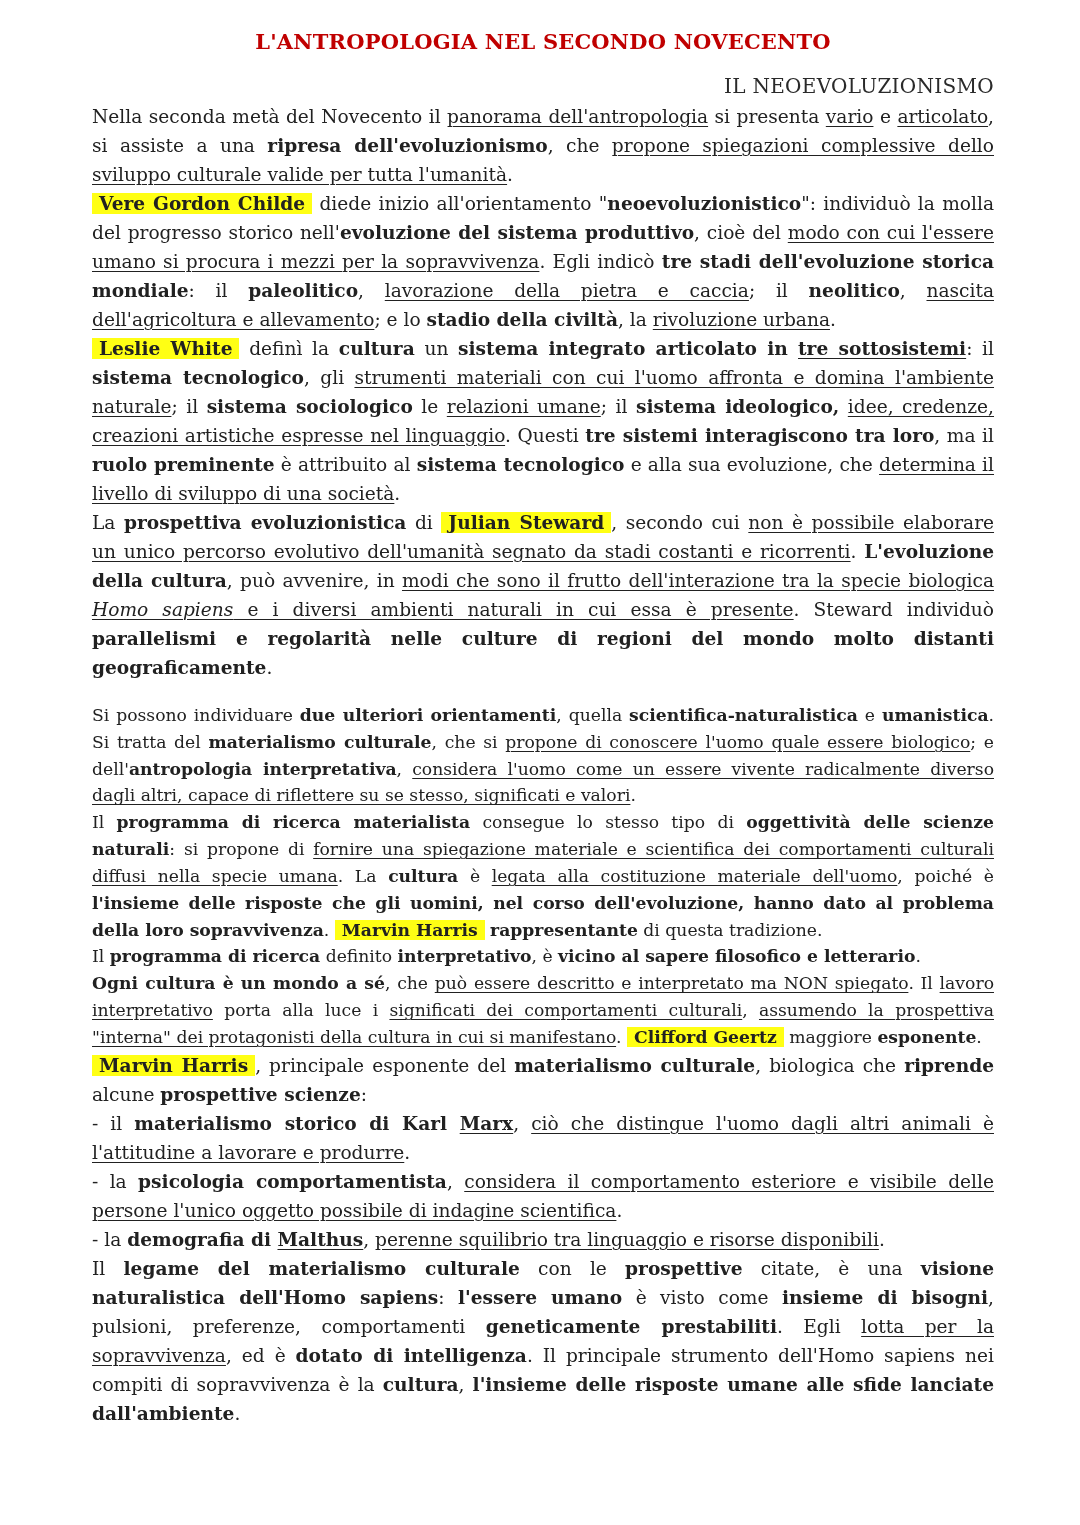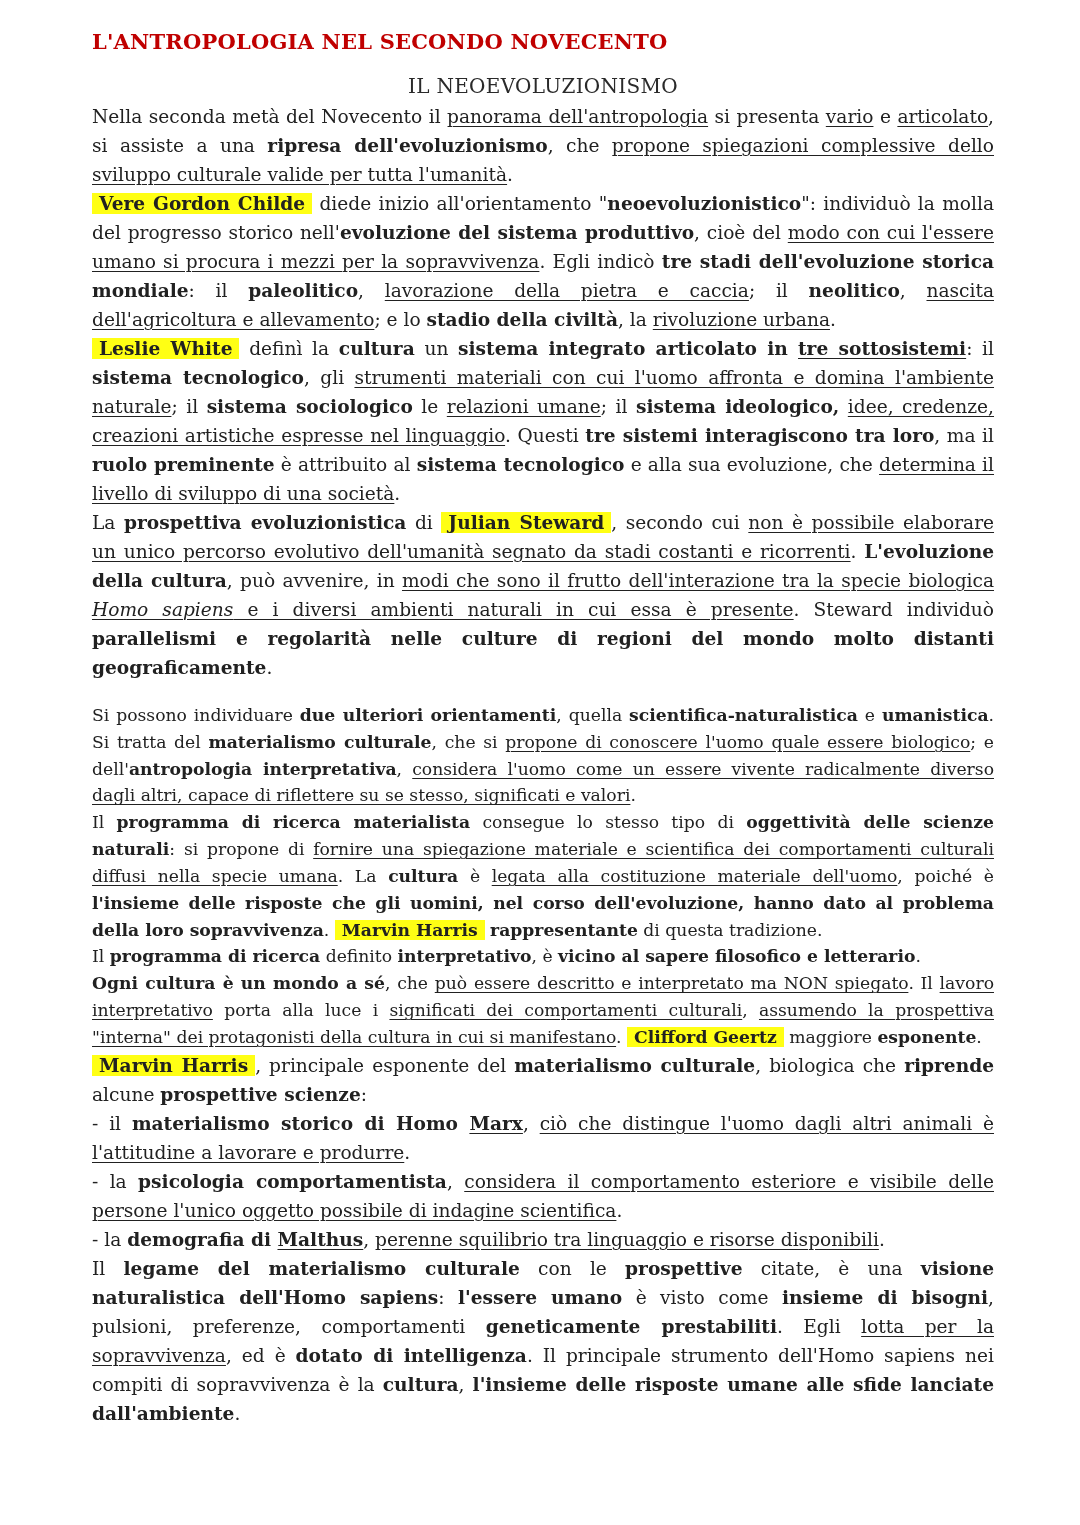--- a/index.html
+++ b/index.html
@@ -18,29 +18,29 @@
     font-size:18.6px;
     line-height:1.56;
     color:var(--text);
     text-align:justify;
     background:#ffffff;
   }
   .doc-title{
     margin:0 0 12px 0;
     font-size:21px;
     font-weight:bold;
-    text-align:left;
+    text-align:center;
     color:var(--title);
     letter-spacing:.2px;
   }
   .section-heading{
     margin:0;
     font-size:20px;
     font-weight:400;
-    text-align:center;
+    text-align:right;
     color:#2a2a2a;
     letter-spacing:.3px;
   }
   .sec2 .section-heading{margin-top:24px;}
   p.para{margin:0;}
   p.para.gap{margin-top:20px;}
   p.para.small{font-size:17.2px;}
   .b{font-weight:bold;}
   .u{text-decoration:underline;text-underline-offset:3px;text-decoration-thickness:1px;}
   .i{font-style:italic;}
@@ -63,20 +63,20 @@
         <p class="para small gap"><span>Si possono individuare </span><span class="b">due ulteriori orientamenti</span><span>, quella </span><span class="b">scientifica-naturalistica</span><span> e </span><span class="b">umanistica</span><span>. Si tratta del </span><span class="b">materialismo culturale</span><span>, che si </span><span class="u">propone di conoscere l'uomo quale essere biologico</span><span>; e dell'</span><span class="b">antropologia interpretativa</span><span>, </span><span class="u">considera l'uomo come un essere vivente radicalmente diverso dagli altri, capace di riflettere su se stesso, significati e valori</span><span>.</span></p>
         <p class="para small"><span>Il </span><span class="b">programma di ricerca materialista</span><span> consegue lo stesso tipo di </span><span class="b">oggettività delle scienze naturali</span><span>: si propone di </span><span class="u">fornire una spiegazione materiale e scientifica dei comportamenti culturali diffusi nella specie umana</span><span>. La </span><span class="b">cultura</span><span> è </span><span class="u">legata alla costituzione materiale dell'uomo</span><span>, poiché è </span><span class="b">l'insieme delle risposte che gli uomini, nel corso dell'evoluzione, hanno dato al problema della loro sopravvivenza</span><span>. </span><span class="b hl">Marvin Harris</span><span> </span><span class="b">rappresentante</span><span> di questa tradizione.</span></p>
         <p class="para small"><span>Il </span><span class="b">programma di ricerca</span><span> definito </span><span class="b">interpretativo</span><span>, è </span><span class="b">vicino al sapere filosofico e letterario</span><span>.</span></p>
         <p class="para small"><span class="b">Ogni cultura è un mondo a sé</span><span>, che </span><span class="u">può essere descritto e interpretato ma NON spiegato</span><span>. Il </span><span class="u">lavoro interpretativo</span><span> porta alla luce i </span><span class="u">significati dei comportamenti culturali</span><span>, </span><span class="u">assumendo la prospettiva "interna" dei protagonisti della cultura in cui si manifestano</span><span>. </span><span class="b hl">Clifford Geertz</span><span> maggiore </span><span class="b">esponente</span><span>.</span></p>
       </div>
   </section>
 
   <section class="sec2">
     <div class="section-body">
         <p class="para"><span class="b hl">Marvin Harris</span><span>, principale esponente del </span><span class="b">materialismo culturale</span><span>, biologica che </span><span class="b">riprende</span><span> alcune </span><span class="b">prospettive scienze</span><span>:</span></p>
-        <p class="para"><span>- il </span><span class="b">materialismo storico di Homo </span><span class="b u">Marx</span><span>, </span><span class="u">ciò che distingue l'uomo dagli altri animali è l'attitudine a lavorare e produrre</span><span>.</span></p>
+        <p class="para"><span>- il </span><span class="b">materialismo storico di Karl </span><span class="b u">Marx</span><span>, </span><span class="u">ciò che distingue l'uomo dagli altri animali è l'attitudine a lavorare e produrre</span><span>.</span></p>
         <p class="para"><span>- la </span><span class="b">psicologia comportamentista</span><span>, </span><span class="u">considera il comportamento esteriore e visibile delle persone l'unico oggetto possibile di indagine scientifica</span><span>.</span></p>
         <p class="para"><span>- la </span><span class="b">demografia di </span><span class="b u">Malthus</span><span>, </span><span class="u">perenne squilibrio tra linguaggio e risorse disponibili</span><span>.</span></p>
         <p class="para"><span>Il </span><span class="b">legame del materialismo culturale</span><span> con le </span><span class="b">prospettive</span><span> citate, è una </span><span class="b">visione naturalistica dell'Homo sapiens</span><span>: </span><span class="b">l'essere umano</span><span> è visto come </span><span class="b">insieme di bisogni</span><span>, pulsioni, preferenze, comportamenti </span><span class="b">geneticamente prestabiliti</span><span>. Egli </span><span class="u">lotta per la sopravvivenza</span><span>, ed è </span><span class="b">dotato di intelligenza</span><span>. Il principale strumento dell'Homo sapiens nei compiti di sopravvivenza è la </span><span class="b">cultura</span><span>, </span><span class="b">l'insieme delle risposte umane alle sfide lanciate dall'ambiente</span><span>.</span></p>
       </div>
   </section>
 
 </div>
 
 </body></html>

